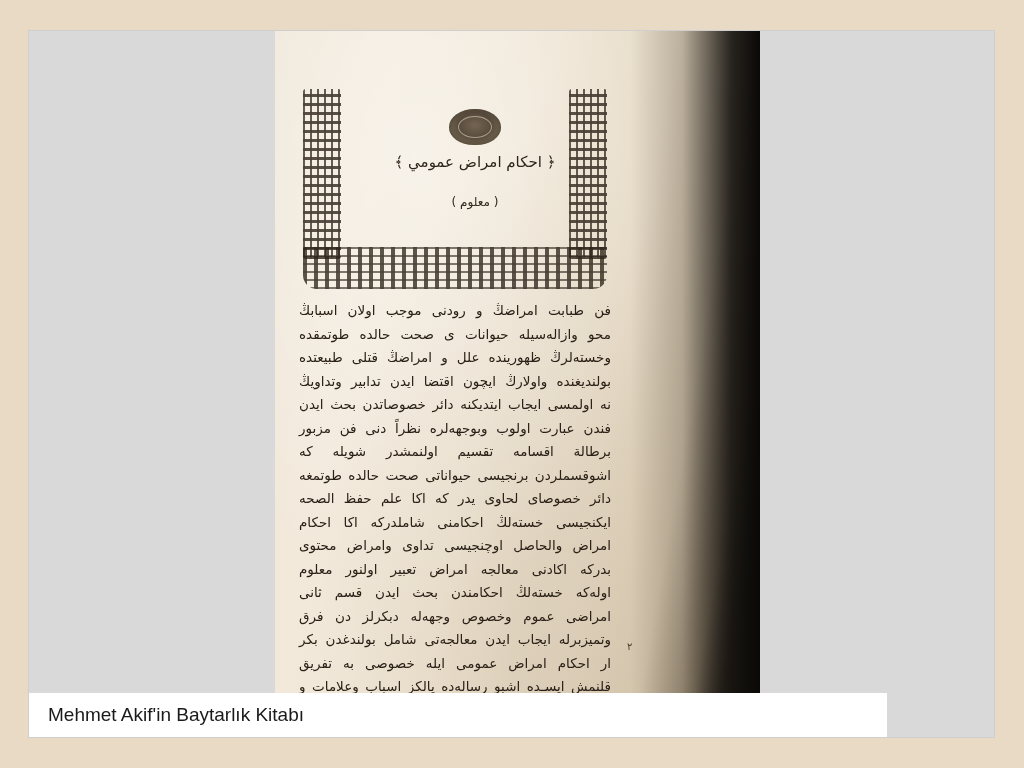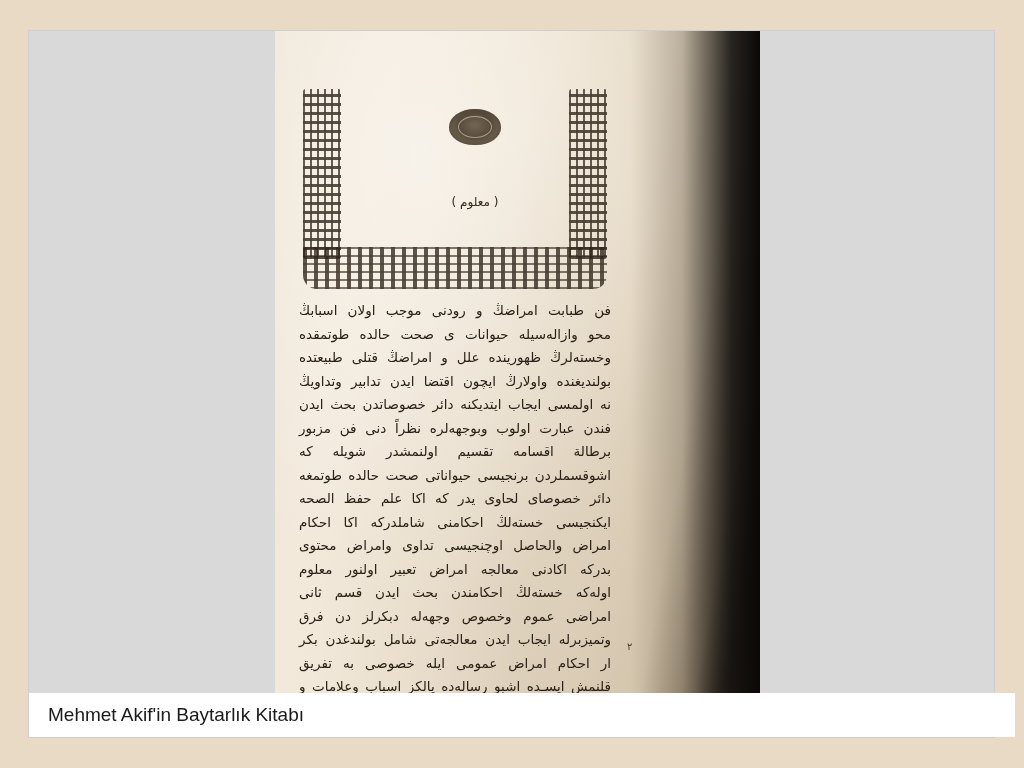--- a/index.html
+++ b/index.html
@@ -198,21 +198,21 @@
     color: #4a3c2c;
     direction: rtl;
     font-family: "DejaVu Sans", sans-serif;
   }
 
   
   .caption-bar {
     position: absolute;
     left: 29px;
     top: 693px;
-    width: 986px;
+    width: 858px;
     height: 44px;
     background: #ffffff;
     display: flex;
     align-items: center;
   }
   .caption-text {
     font-size: 19px;
     color: #1a1a1a;
     padding-left: 19px;
     font-family: "Liberation Sans", sans-serif;
@@ -229,20 +229,21 @@
 
   <div class="scan">
     <div class="page-sheen"></div>
 
     <div class="ms">
       <div class="orn-col left"></div>
       <div class="orn-col right"></div>
 
       <div class="ms-seal"></div>
 
+      <div class="ms-title">﴿ احكام امراض عمومي ﴾</div>
       <div class="ms-subtitle">( معلوم )</div>
 
       <div class="orn-band"></div>
 
       <div class="ms-body">فن طبابت امراضڭ و رودنی موجب اولان اسبابڭ محو وازالەسيله حيوانات ی صحت حالده طوتمقده وخستەلرڭ ظهورینده علل و امراضڭ قتلی طبیعتده بولنديغنده واولارڭ ایچون اقتضا ايدن تدابير وتداويڭ نه اولمسی ايجاب ایتدیكنه دائر خصوصاتدن بحث ایدن فندن عبارت اولوب وبوجهەلره نظراً دنی فن مزبور برطالة اقسامه تقسيم اولنمشدر شويله كه اشوقسملردن برنجيسی حيواناتی صحت حالده طوتمغه دائر خصوصای لحاوی يدر که اكا علم حفظ الصحه ايكنجيسی خستەلڭ احكامنی شاملدركه اكا احكام امراض والحاصل اوچنجيسی تداوی وامراض محتوی بدركه اكادنی معالجه امراض تعبير اولنور معلوم اولەكه خستەلڭ احكامندن بحث ایدن قسم ثانی امراضی عموم وخصوص وجهەله دبكرلز دن فرق وتميزبرله ايجاب ايدن معالجەتی شامل بولندغدن بكر ار احكام امراض عمومی ایله خصوصی به تفریق قلنمش ايسـده اشبو رسالەده يالكز اسباب وعلامات و كيفيەشرلريله مقتضاری والحاصل نهايت بو املرنده اشعارلار وبربرينه مشابەتی اولان كافە</div>
 
       <div class="ms-colophon">﴿ امر اضدن ﴾</div>
       <div class="ms-marginal">۲</div>
     </div>
 

